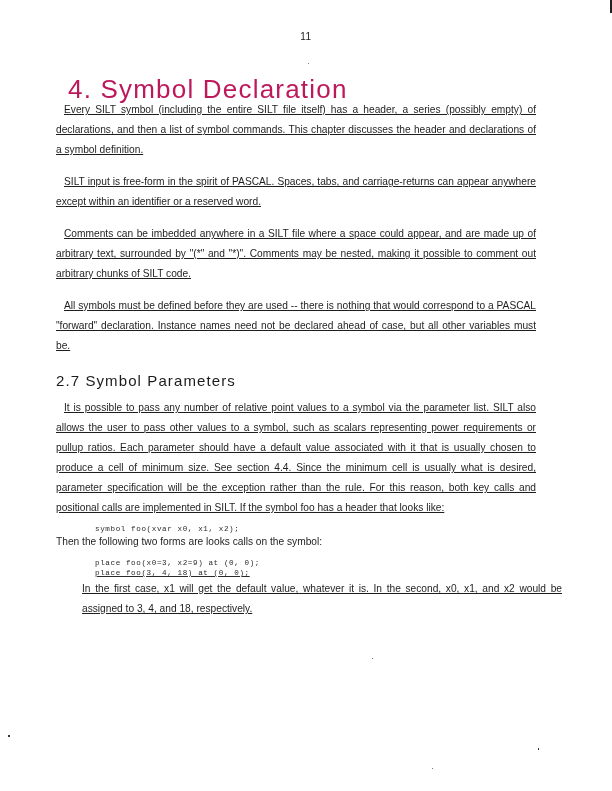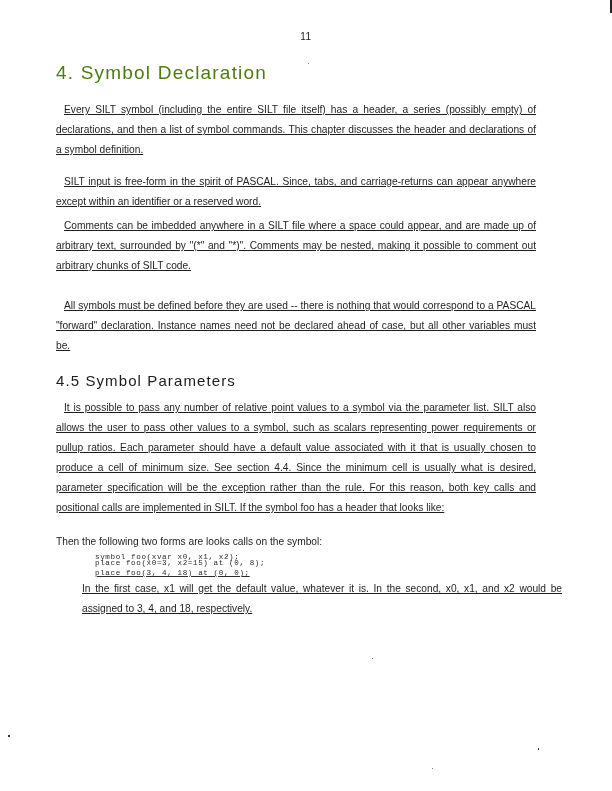--- a/index.html
+++ b/index.html
@@ -35,25 +35,25 @@
     .speck {
       position: absolute;
       width: 1px;
       height: 1px;
       background: #777;
     }
     .h1 {
       position: absolute;
       left: 56px;
       top: 62px;
-      font-size: 19px;
+      font-size: 26px;
       letter-spacing: 1.2px;
       font-weight: normal;
-      margin: 0;
-      color: #4d7c0f;
+      margin: 12px;
+      color: #be185d;
     }
     .h2 {
       position: absolute;
       left: 56px;
       top: 372px;
       font-size: 15px;
       letter-spacing: 1.1px;
       font-weight: normal;
       margin: 0;
       color: #1c1c1c;
@@ -107,30 +107,30 @@
 <div class="speck" style="left:308px;top:63px;"></div>
 <div class="speck" style="left:372px;top:658px;"></div>
 <div class="speck" style="left:8px;top:735px;width:2px;height:2px;background:#333;"></div>
 <div class="speck" style="left:538px;top:748px;width:1px;height:2px;background:#333;"></div>
 <div class="speck" style="left:432px;top:768px;"></div>
 
 <h1 class="h1">4. Symbol Declaration</h1>
 
 <p class="para last-left" style="top:100px;"><span class="indent"></span><span>Every SILT symbol (including the entire SILT file itself) has a header, a series (possibly empty) of declarations, and then a list of symbol commands.  This chapter discusses the header and declarations of a symbol definition.</span></p>
 
-<p class="para last-left" style="top:172px;"><span class="indent"></span><span>SILT input is free-form in the spirit of PASCAL.  Since, tabs, and carriage-returns can appear anywhere except within an identifier or a reserved word.</span></p>
+<p class="para last-left" style="top:172px;"><span class="indent"></span><span>SILT input is free-form in the spirit of PASCAL.  Spaces, tabs, and carriage-returns can appear anywhere except within an identifier or a reserved word.</span></p>
 
-<p class="para last-left" style="top:216px;"><span class="indent"></span><span>Comments can be imbedded anywhere in a SILT file where a space could appear, and are made up of arbitrary text, surrounded by "(*" and "*)".  Comments may be nested, making it possible to comment out arbitrary chunks of SILT code.</span></p>
+<p class="para last-left" style="top:224px;"><span class="indent"></span><span>Comments can be imbedded anywhere in a SILT file where a space could appear, and are made up of arbitrary text, surrounded by "(*" and "*)".  Comments may be nested, making it possible to comment out arbitrary chunks of SILT code.</span></p>
 
 <p class="para last-left" style="top:296px;"><span class="indent"></span><span>All symbols must be defined before they are used -- there is nothing that would correspond to a PASCAL "forward" declaration.  Instance names need not be declared ahead of case, but all other variables must be.</span></p>
 
-<h2 class="h2">4.5 Symbol Parameters</h2>
+<h2 class="h2">2.7 Symbol Parameters</h2>
 
 <p class="para last-left" style="top:398px;"><span class="indent"></span><span>It is possible to pass any number of relative point values to a symbol via the parameter list.  SILT also allows the user to pass other values to a symbol, such as scalars representing power requirements or pullup ratios.  Each parameter should have a default value associated with it that is usually chosen to produce a cell of minimum size.  See section 4.4.  Since the minimum cell is usually what is desired, parameter specification will be the exception rather than the rule.  For this reason, both key calls and positional calls are implemented in SILT.  If the symbol foo has a header that looks like:</span></p>
 
-<div class="code" style="top:552px;">symbol foo(xvar x0, x1, x2);</div>
+<div class="code" style="top:524px;">symbol foo(xvar x0, x1, x2);</div>
 
 <div class="plain-line" style="top:532px;">Then the following two forms are looks calls on the symbol:</div>
 
-<div class="code" style="top:558px;">place foo(x0=3, x2=15) at (0, 8);</div>
+<div class="code" style="top:558px;">place foo(x0=3, x2=9) at (0, 0);</div>
 <div class="code" style="top:568px;text-decoration:underline;">place foo(3, 4, 18) at (0, 0);</div>
 
 <p class="para last-left" style="top:579px;margin-left:26px;"><span>In the first case, x1 will get the default value, whatever it is.  In the second, x0, x1, and x2 would be assigned to 3, 4, and 18, respectively.</span></p>
 
 </body></html>

